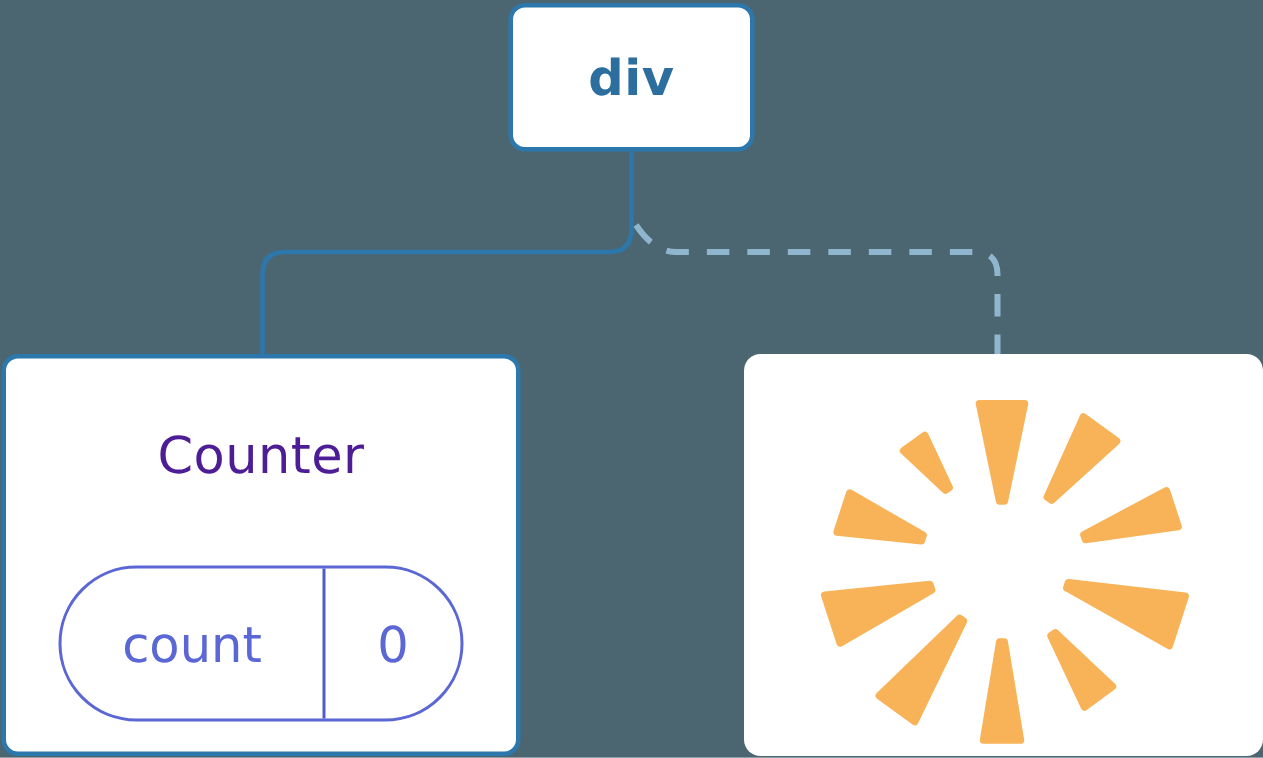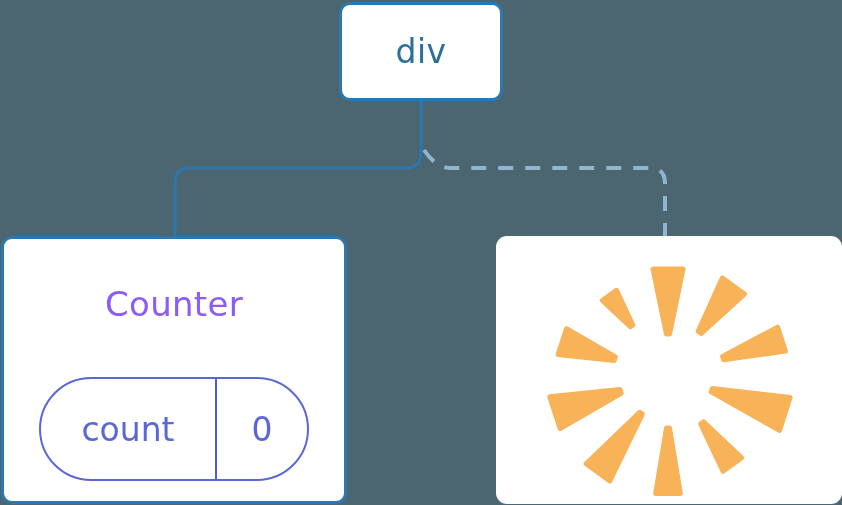--- a/index.html
+++ b/index.html
@@ -48,38 +48,38 @@
     top: 2px;
     width: 164px;
     height: 99px;
     display: flex;
     align-items: center;
     justify-content: center;
   }
   .node-label {
     color: #2c6f9e;
     font-size: 33px;
-    font-weight: 400;
+    font-weight: 700;
     letter-spacing: 0.4px;
     line-height: 1;
     white-space: nowrap;
   }
 
   #node-counter {
     left: 1px;
     top: 236px;
     width: 346px;
     height: 268px;
     display: flex;
     flex-direction: column;
     align-items: center;
   }
   #counter-title {
     margin-top: 48px;
-    color: #8b5cf6;
+    color: #4c1d95;
     font-size: 34px;
     font-weight: 400;
     letter-spacing: 0.3px;
     line-height: 1;
     white-space: nowrap;
   }
 
   
   #state-pill {
     position: relative;

